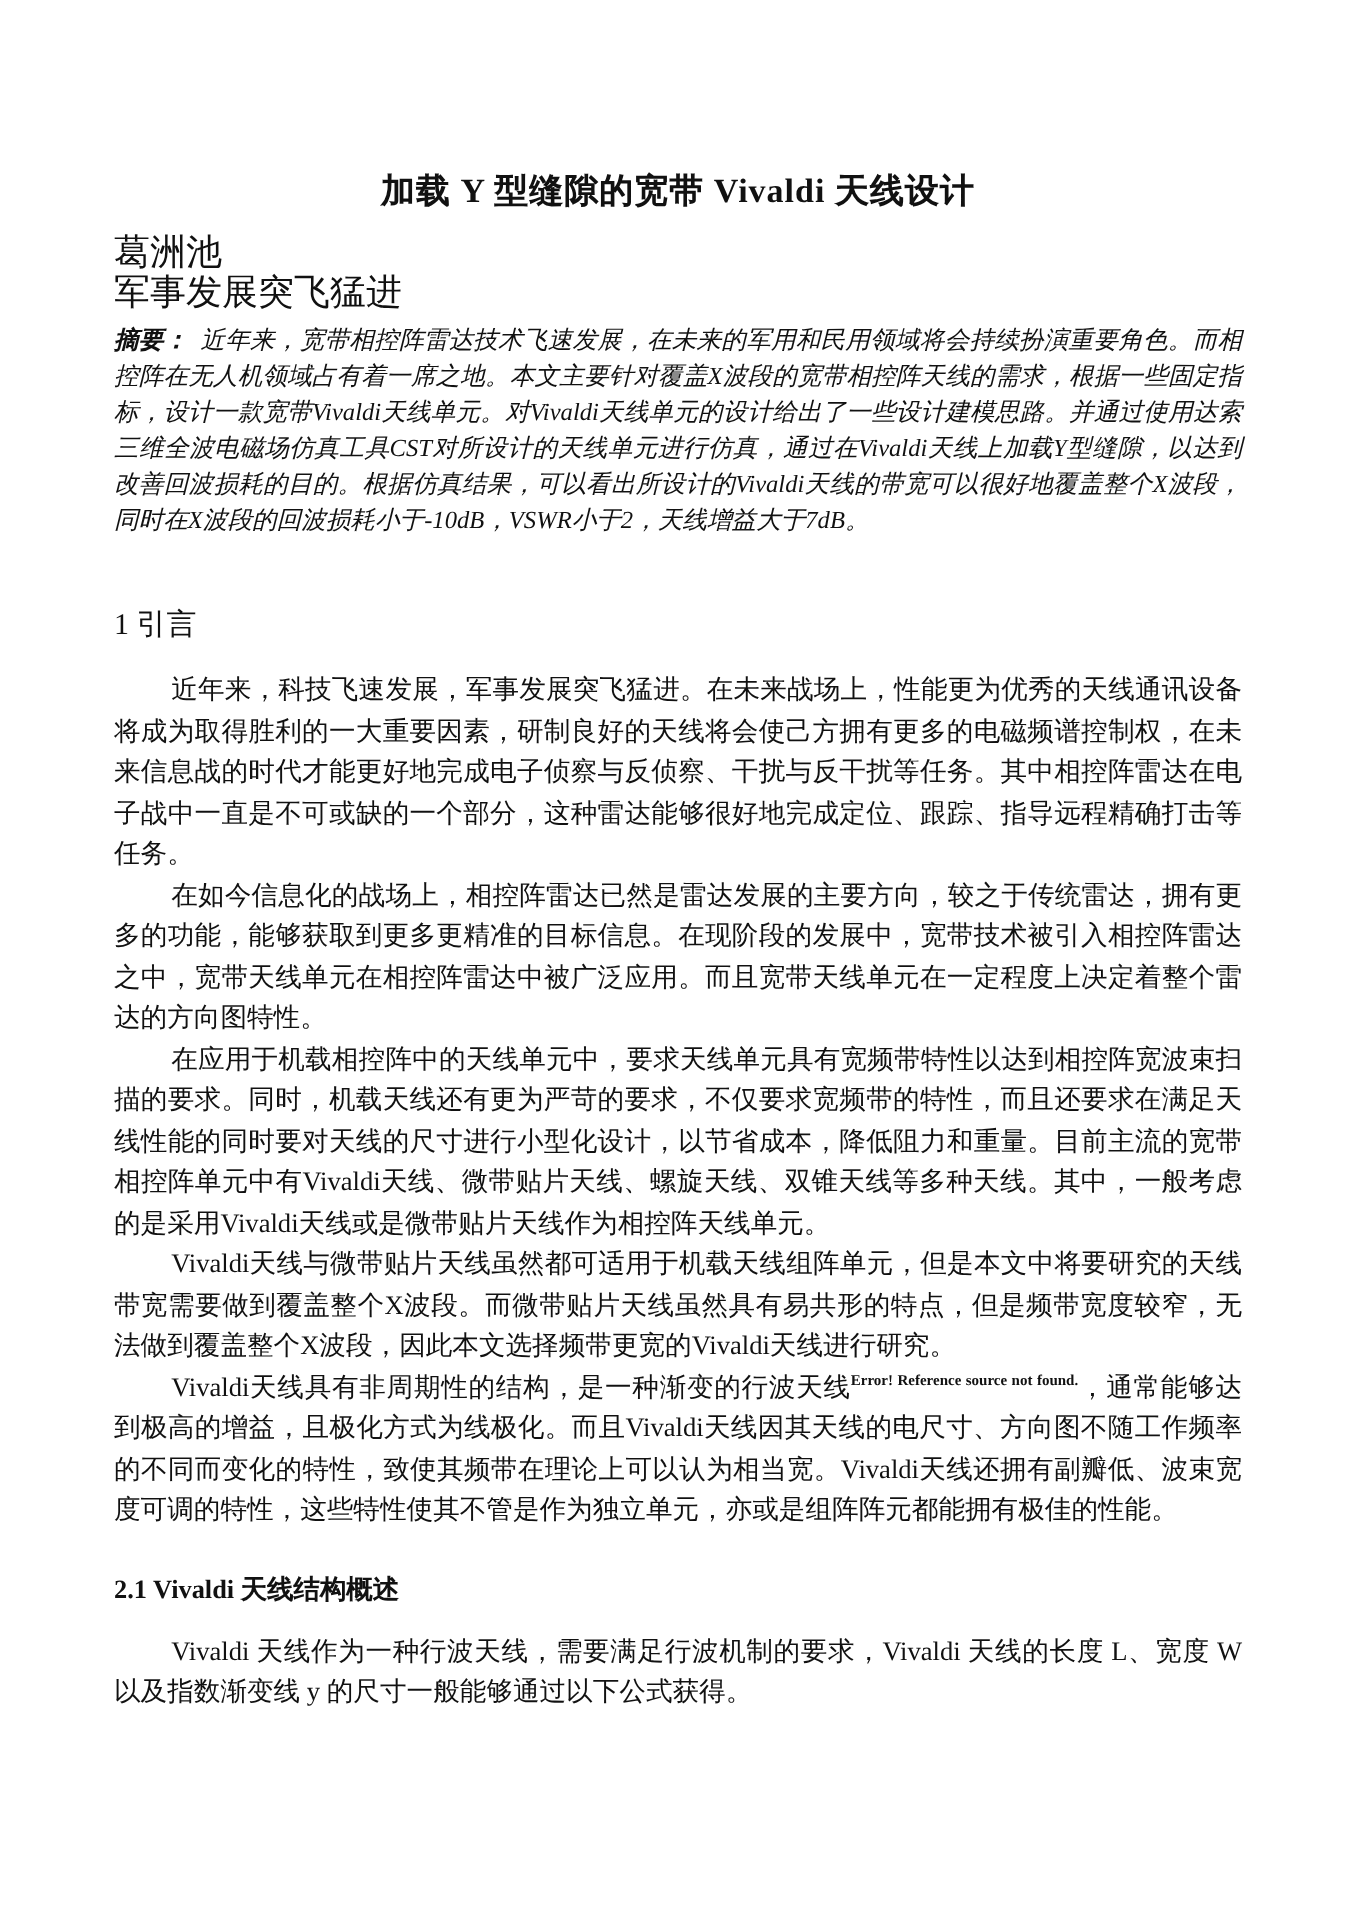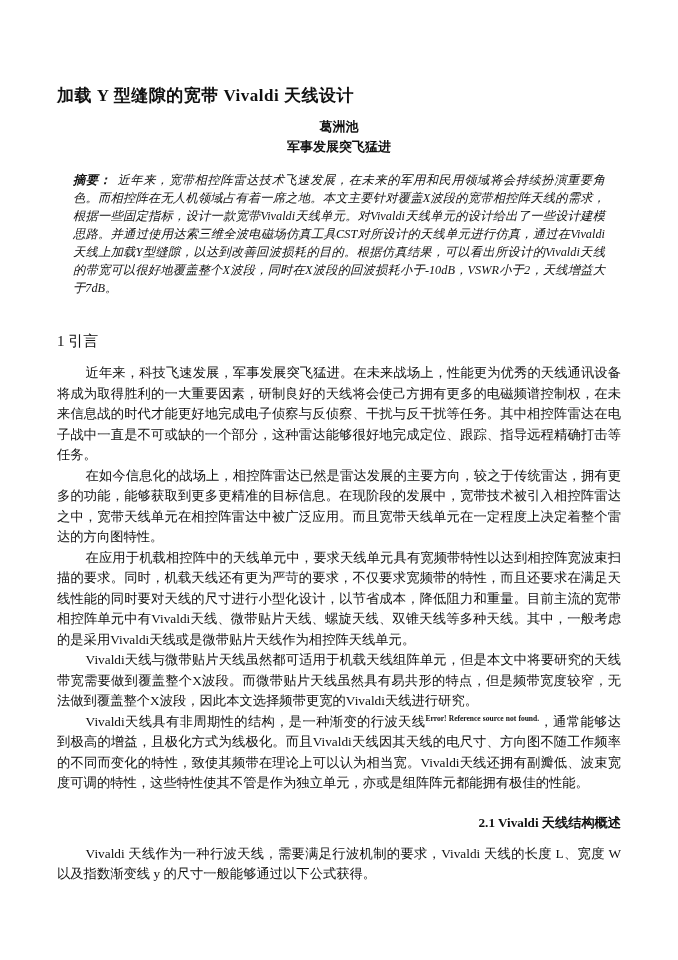--- a/index.html
+++ b/index.html
@@ -3,38 +3,38 @@
 <meta charset="utf-8">
 <style>
   html,body{margin:0;padding:0;background:#888;}
   .page{
     width:678px;height:960px;background:#ffffff;margin:0 auto;
     box-sizing:border-box;padding:84px 57px 20px 57px;
     font-family:"Liberation Serif","DejaVu Serif",serif;
     color:#111;overflow:hidden;
   }
   .title{
-    font-size:17px;font-weight:bold;
+    font-size:17px;font-weight:bold;text-align:center;
     margin:0 0 10px 0;line-height:24px;letter-spacing:0.5px;
   }
   .author,.affiliation{
-    text-align:center;font-size:13px;line-height:17px;margin:3px 0;font-weight:bold;
+    font-size:18px;line-height:17px;margin:3px 0;
   }
   .abstract-block{margin-top:6px;}
   .abstract-block p{
-    margin:16px;font-size:12.3px;line-height:18px;text-align:justify;
+    margin:0;font-size:12.3px;line-height:18px;text-align:justify;
     font-style:italic;
   }
   .lab{font-weight:bold;font-style:italic;margin-right:6px;}
   .h-sec{
     font-size:15px;font-weight:normal;margin:34px 0 12px 0;line-height:20px;
     font-style:normal;
   }
   .h-sub{
-    font-size:13.2px;font-weight:bold;margin:20px 0 12px 0;line-height:18px;text-align:right;
+    font-size:13.2px;font-weight:bold;margin:20px 0 12px 0;line-height:18px;
   }
   .body-p{
     margin:0;font-size:13.3px;line-height:20.5px;text-align:justify;
     text-indent:2.15em;
   }
   .err-sup{
     font-size:7.5px;font-weight:bold;vertical-align:super;line-height:0;
     font-style:normal;
   }
 </style>

